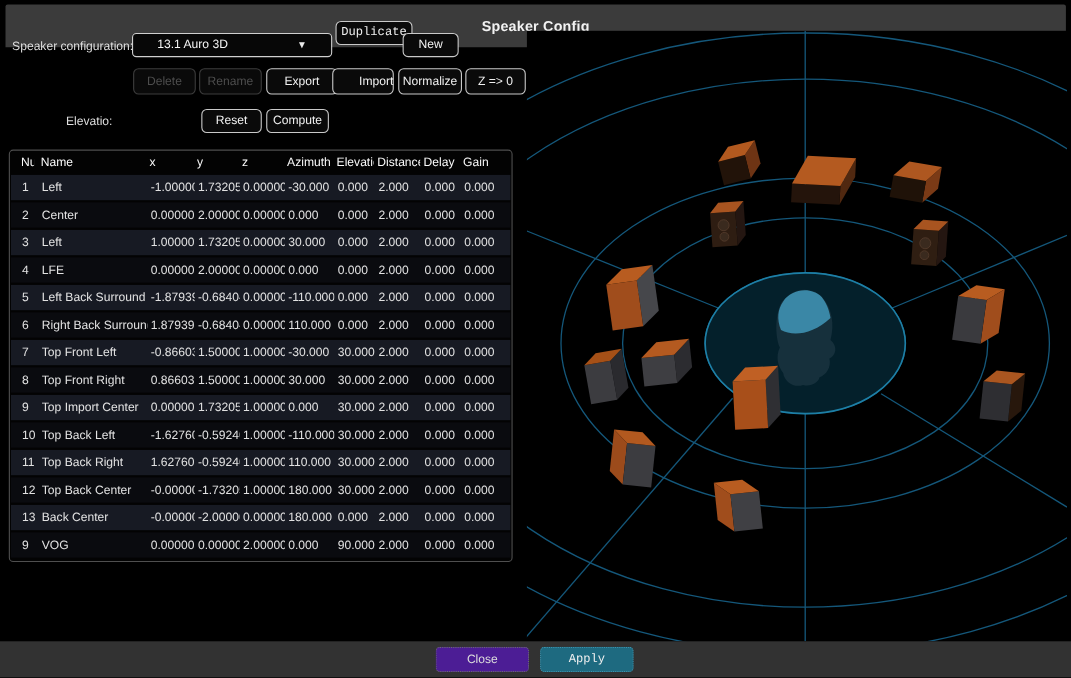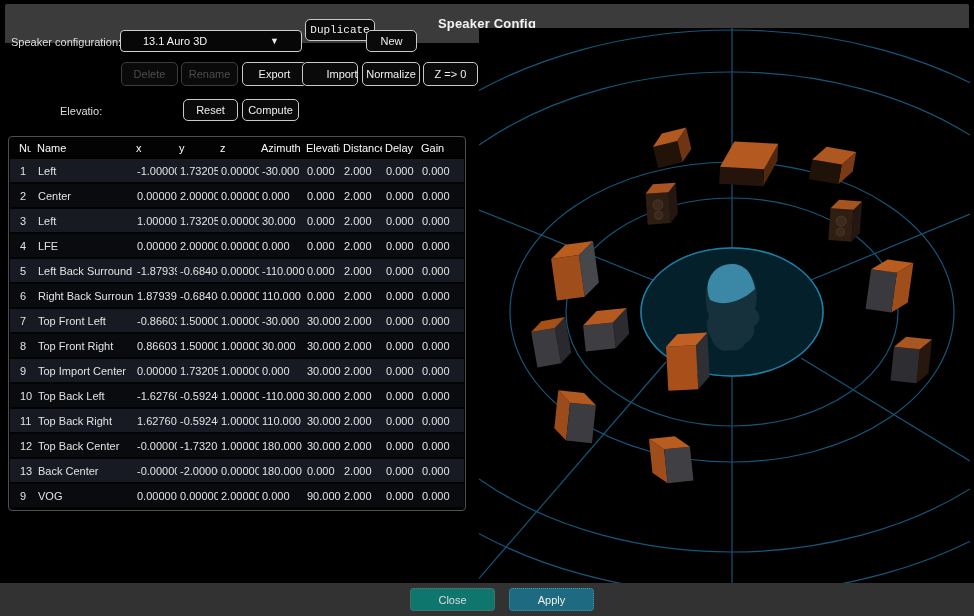--- a/index.html
+++ b/index.html
@@ -46,22 +46,22 @@
   .cell.name{padding-left:6px;}
   .cell.num{padding-left:10px;}
   .viz{position:absolute;left:479px;top:28px;width:491px;height:555px;background:#000;}
   .footer{
     position:absolute;left:0;top:583px;width:974px;height:33px;background:#323232;
   }
   .fbtn{
     position:absolute;top:5px;width:85px;height:23px;box-sizing:border-box;
     border-radius:4px;font-size:11px;display:flex;align-items:center;justify-content:center;
   }
-  .fbtn.close{left:410px;background:#0f766e;border:1px dotted #6e6e6e;color:#dcdcdc;}
-  .fbtn.apply{left:509px;border:1px dotted #3f94ae;color:#f0f0f0;}
+  .fbtn.close{left:396px;background:#4c1d95;border:1px dotted #6e6e6e;color:#dcdcdc;}
+  .fbtn.apply{left:491px;border:1px dotted #3f94ae;color:#f0f0f0;font-family:Liberation Mono, monospace;}
 </style>
 </head>
 <body>
 
 <div class="titlebar">
   <span>Speaker Config</span>
 </div>
 
 <span class="lbl" style="left:11px;top:36px;">Speaker configuration:</span>
 

